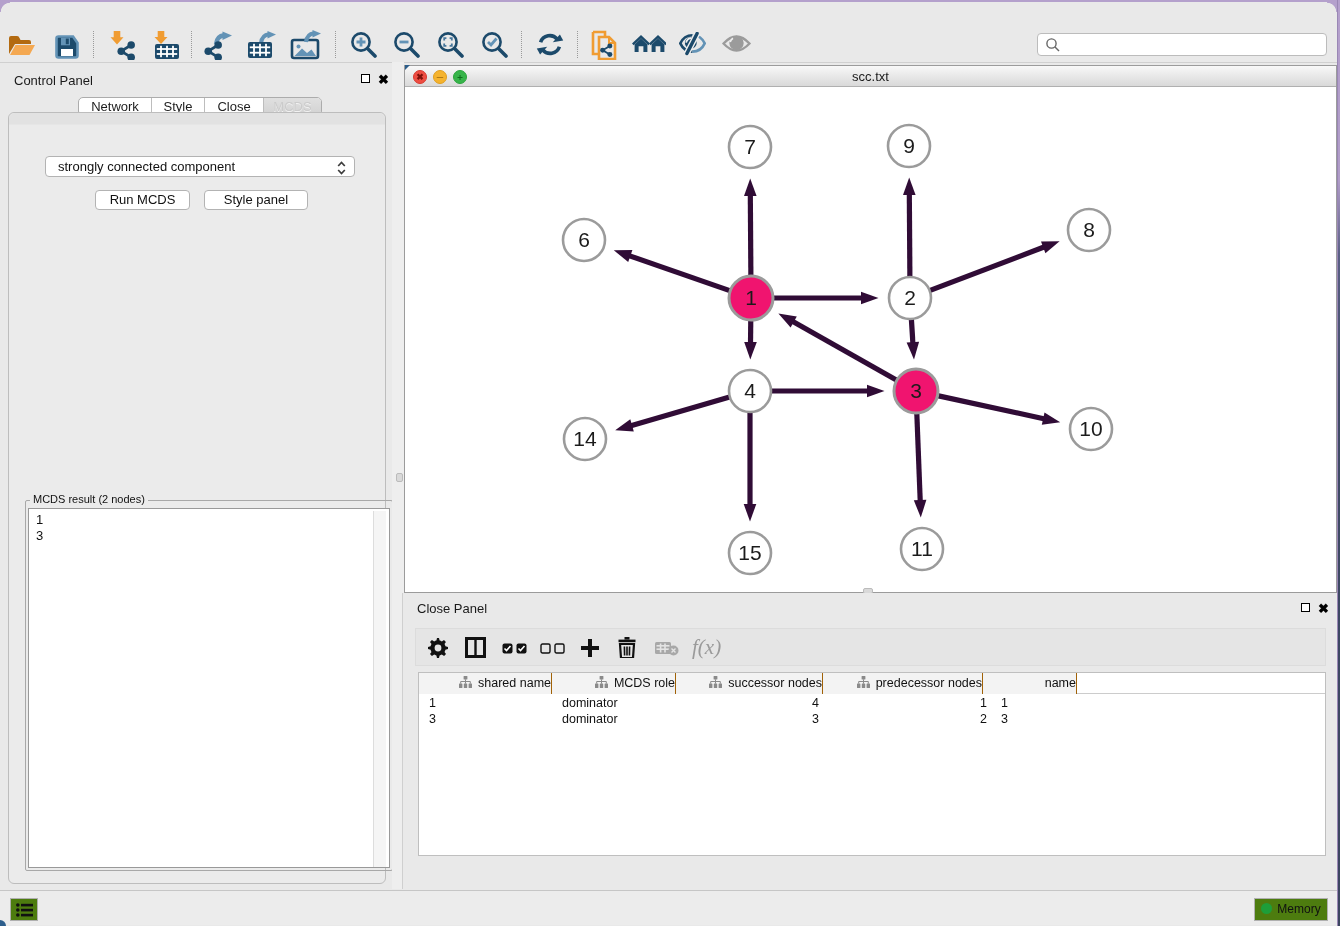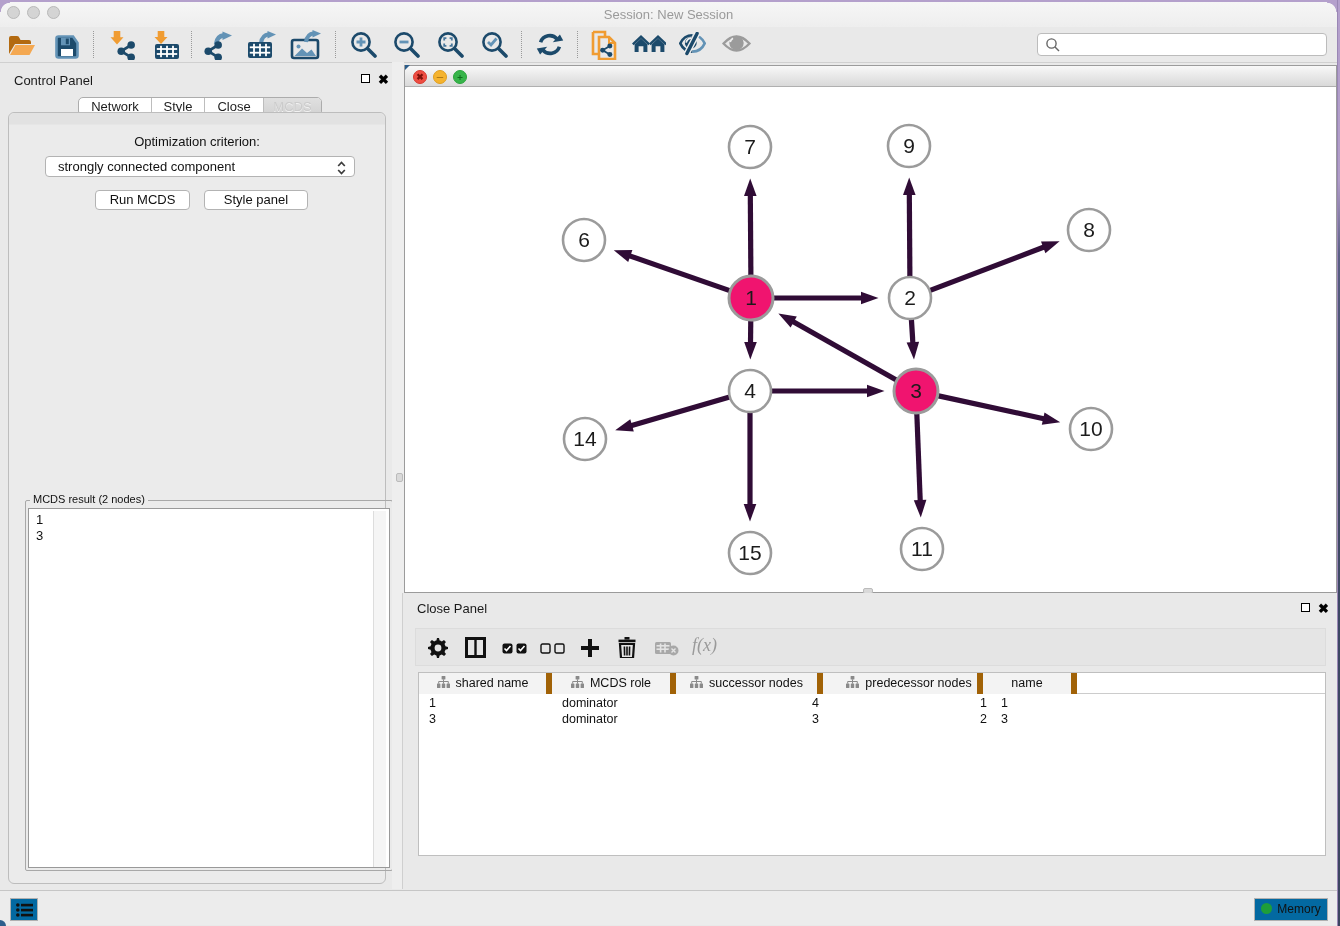--- a/index.html
+++ b/index.html
@@ -39,36 +39,30 @@
 #nettitle{position:absolute;left:0;top:0;width:100%;height:21px;background:linear-gradient(#f8f8f8,#d9d9d9);border-bottom:1px solid #b0b0b0}
 .light{position:absolute;top:4px;width:14px;height:14px;border-radius:50%;text-align:center;line-height:13.5px;font-size:9px;font-weight:bold}
 #netname{position:absolute;top:3px;left:0;width:100%;text-align:center;font-size:13px;color:#1a1a1a}
 #canvas{position:absolute;left:0;top:22px;width:931px;height:504px;background:#fff}
 
 #tpanel{position:absolute;left:402px;top:593px;width:935px;height:296px;background:#e9e9e9;border-left:1px solid #cfcfcf}
 #tptoolbar{position:absolute;left:12px;top:35px;width:911px;height:38px;background:#e5e5e5;border:1px solid #dcdcdc}
 #ttable{position:absolute;left:15px;top:79px;width:908px;height:184px;background:#fff;border:1px solid #bfbfbf}
 #thead{position:absolute;left:0;top:0;width:100%;height:21px;background:#fff;border-bottom:1px solid #ccc}
 #thead .band{position:absolute;left:0;top:0;width:658px;height:21px;background:#f3f3f3}
-.thcell{position:absolute;top:0;height:21px;border-right:6px solid #a16207;font-size:12.5px;color:#111;text-align:center;line-height:21px}
+.thcell{position:absolute;top:0;height:21px;border-right:1px solid #a16207;font-size:12.5px;color:#111;text-align:right;line-height:21px}
 .trow{position:absolute;font-size:12.5px;color:#111;height:16px;line-height:16px}
 
 #statusbar{position:absolute;left:0;top:890px;width:100%;height:35px;background:#ececec;border-top:1px solid #c6c6c6}
-.sbtn{position:absolute;background:#0369a1;border:1px solid #b0b0b0}
+.sbtn{position:absolute;background:#4d7c0f;border:1px solid #b0b0b0}
 </style></head><body>
 <div id="win">
     <div style="position:absolute;left:0;top:0;width:1340px;height:2px;background:#b4a0cc;z-index:50"></div>
     <div style="position:absolute;left:0;top:2px;width:10px;height:10px;z-index:50;background:radial-gradient(circle at 10px 10px, rgba(180,160,204,0) 8.8px, #b4a0cc 9.6px)"></div>
     <div style="position:absolute;left:1327px;top:2px;width:10px;height:10px;z-index:50;background:radial-gradient(circle at 0px 10px, rgba(180,160,204,0) 8.8px, #b4a0cc 9.6px)"></div>
-  <div id="titlebar">
-    <div class="tl" style="left:7px"></div>
-      <div class="tl" style="left:27px"></div>
-      <div class="tl" style="left:47px"></div>
-    <div id="apptitle">Session: New Session</div>
-  </div>
   <div id="toolbar">
     <div class="sep" style="left:93px"></div>
       <div class="sep" style="left:191px"></div>
     <div class="sep" style="left:335px"></div>
       <div class="sep" style="left:521px"></div>
     <div class="sep" style="left:577px"></div>
     <svg class="ticon" style="left:7px;top:3px" width="30" height="30" viewBox="0 0 30 30">
         <path d="M2 24 L2 8 Q2 6 4 6 L10 6 Q12 6 12.5 8 L13.5 10 L22 10 Q24 10 24 12 L24 14 L8 14 Z" fill="#b36a10"></path>
         <path d="M3 25 L8.5 15 L28 15 L22.5 25 Z" fill="#f4a851"></path>
       </svg>
@@ -215,40 +209,40 @@
     <div class="flsq" style="left:361px;top:12px"></div>
     <div class="flx" style="left:378px;top:13px">✖</div>
     <div id="cptabs" style="left:78px;top:35px;width:244px;height:19px">
       <div class="tab" style="width:73px">Network</div>
       <div class="tab" style="width:53px">Style</div>
       <div class="tab" style="width:59px">Close</div>
       <div class="tab tabsel" style="width:57px">MCDS</div>
     </div>
     <div id="cpbox">
       <div class="band"></div>
-      <div id="optlbl">Optimization criterion:</div>
       <div id="combo">strongly connected component<svg style="position:absolute;right:8px;top:3.5px" width="9" height="14" viewBox="0 0 9 14">
             <path d="M1.2 5 L4.5 1.4 L7.8 5 M1.2 9 L4.5 12.6 L7.8 9" fill="none" stroke="#3c3c3c" stroke-width="1.7"></path>
           </svg></div>
       <div class="btn" style="left:86px;top:77px;width:95px">Run MCDS</div>
       <div class="btn" style="left:195px;top:77px;width:104px">Style panel</div>
       <div id="fieldset">
         <div class="legend">MCDS result (2 nodes)</div>
         <div class="inner">
             <div class="sb"></div>
             <div class="txt">1<br>3</div>
           </div>
       </div>
     </div>
   </div>
   <div id="vsplit">
       <div class="handle" style="left:4px;top:411px;width:7px;height:9px"></div>
     </div>
   <div id="netwin">
     <div id="nettitle">
+      <div id="netname">scc.txt</div>
       <div class="light" style="left:8px;background:#ee4d42;color:#7e100a;border:1px solid #d63a30">✖</div>
       <div class="light" style="left:28px;background:#f5b32e;color:#8a5d05;border:1px solid #e09f1f">─</div>
       <div class="light" style="left:48px;background:#37b44a;color:#0d6e1c;border:1px solid #2aa43c">＋</div>
     </div>
     <svg style="position:absolute;left:-5px;top:-1px" width="10" height="10">
         <polygon points="5,0 10,0 5,5" fill="#2b5d8a"></polygon>
       </svg>
     <div id="canvas">
       <svg width="931" height="504" id="graphsvg">
 <g stroke="#300c36" stroke-width="5.2" fill="none">
@@ -355,21 +349,21 @@
         </svg>
         <svg style="position:absolute;left:239px;top:11px" width="24" height="16" viewBox="0 0 24 16">
           <rect x="0" y="2" width="16" height="12" rx="1.5" fill="#a8a8a8"></rect>
           <rect x="1.5" y="5" width="13" height="1.6" fill="#e4e4e4"></rect>
           <rect x="1.5" y="8.4" width="13" height="1.6" fill="#e4e4e4"></rect>
           <rect x="4.8" y="3.5" width="1.6" height="9" fill="#e4e4e4"></rect>
           <rect x="9.2" y="3.5" width="1.6" height="9" fill="#e4e4e4"></rect>
           <circle cx="18.5" cy="10.5" r="5" fill="#a8a8a8"></circle>
           <path d="M16.5 8.5 L20.5 12.5 M20.5 8.5 L16.5 12.5" stroke="#e4e4e4" stroke-width="1.4"></path>
         </svg>
-        <div style="position:absolute;left:276px;top:6px;font-family:'Liberation Serif',serif;font-style:italic;font-size:18px;color:#9a9a9a">f(x)</div>
+        <div style="position:absolute;left:276px;top:6px;font-family:'Liberation Serif',serif;font-style:italic;font-size:21px;color:#9a9a9a">f(x)</div>
       </div>
     <div id="ttable">
       <div id="thead">
           <div class="band"></div>
           <div class="thcell" style="left:0px;width:133px"><svg width="13" height="12" viewBox="0 0 13 12" style="vertical-align:-1px;margin-right:6px">
               <g fill="#8a8a8a">
                 <rect x="4.6" y="0" width="3.8" height="3.4" rx="0.5"></rect>
                 <rect x="0" y="7.6" width="3.4" height="4.4" rx="0.5"></rect>
                 <rect x="4.8" y="7.6" width="3.4" height="4.4" rx="0.5"></rect>
                 <rect x="9.6" y="7.6" width="3.4" height="4.4" rx="0.5"></rect>

